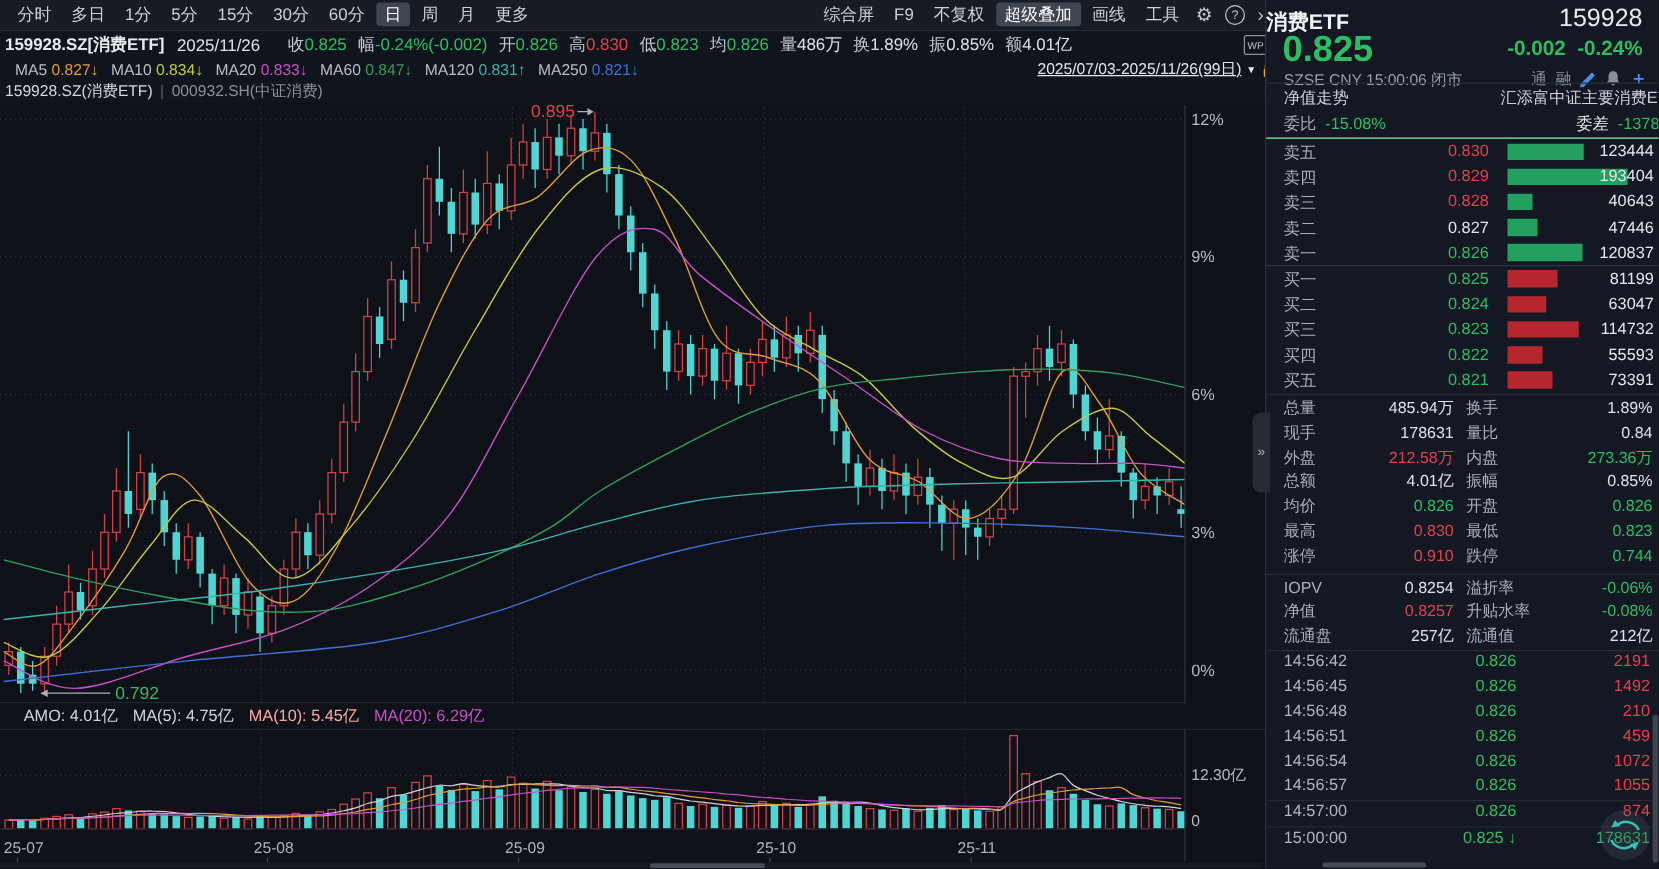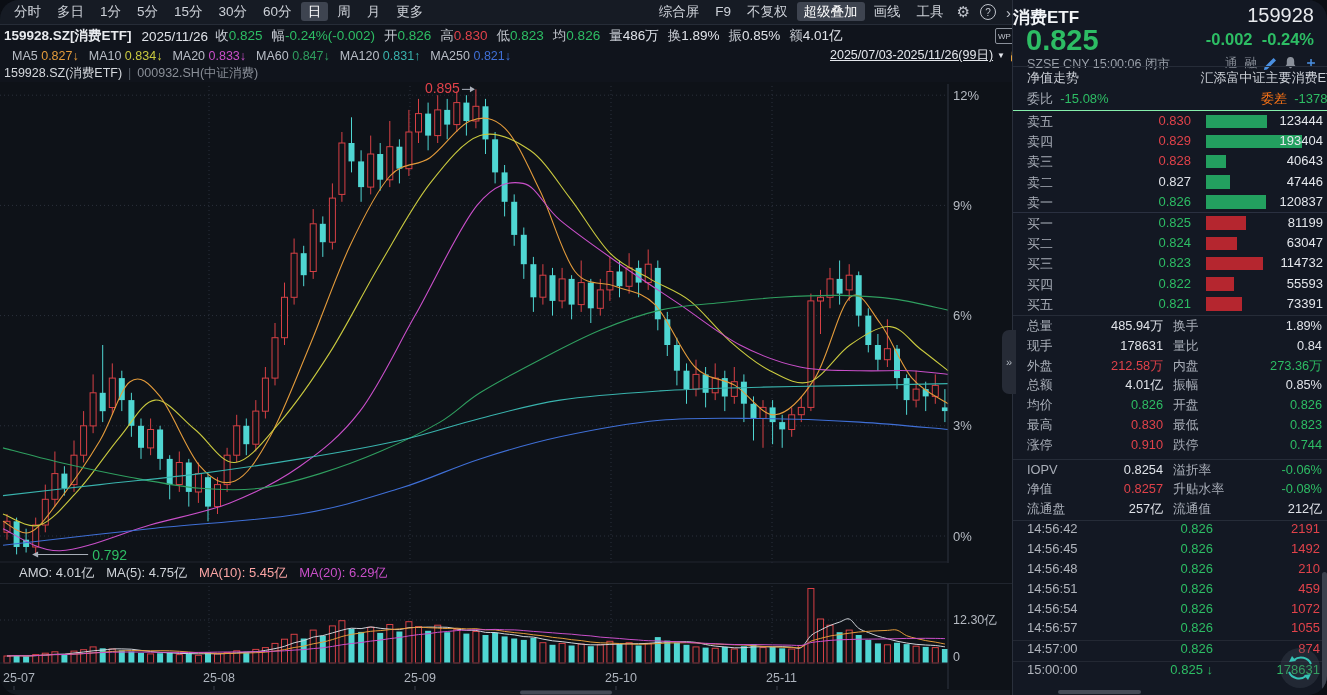--- a/index.html
+++ b/index.html
@@ -1,27 +1,27 @@
 <!DOCTYPE html>
 <html><head>
 <meta charset="utf-8">
 <style>
   html,body{margin:0;padding:0;background:#0b0e14;font-family:"Liberation Sans",sans-serif;}
-  #app{position:relative;width:1327px;height:695px;background:#0e1218;overflow:hidden;color:#d8dbe2;font-size:13px;border-radius:19px;}
+  #app{position:relative;width:1327px;height:695px;background:#0e1218;overflow:hidden;color:#d8dbe2;font-size:13px;}
   
   .hrow{position:absolute;left:0;width:1010px;display:flex;align-items:center;white-space:nowrap;}
   #toolbar{top:0;height:24px;background:#161b24;border-bottom:1px solid #262c37;padding-left:6px;}
   .chip{padding:2px 7px;margin:0 1px;color:#cdd1d8;font-size:13.5px;border-radius:3px;cursor:default;}
   .chip.sel{background:#3e4450;color:#fff;}
   .tb-spacer{flex:1;}
   .tb-icon{color:#c0c4cc;margin:0 5px;font-size:15px;}
   .help-circ{display:inline-flex;align-items:center;justify-content:center;width:14px;height:14px;border:1.2px solid #c0c4cc;border-radius:50%;font-size:10px;color:#c0c4cc;margin:0 5px;}
   #quotebar{top:25px;height:22px;padding-left:4px;font-size:13.5px;background:#10141c;}
   #quotebar .sym{color:#e8eaee;font-weight:bold;margin-right:10px;}
-  #quotebar .dt{color:#dfe2e8;margin-right:7px;}
+  #quotebar .dt{color:#dfe2e8;margin-right:22px;}
   .qf{margin-right:9px;text-align:center;}
   .qf .lbl{color:#c3c7cf;}
   #mabar{top:47px;height:17px;padding-left:12px;font-size:12.5px;background:#10141c;justify-content:flex-end;}
   .maitem{margin-right:10px;}
   .maitem .lbl{color:#b9bec7;}
   #mabar .range-wrap{margin-left:auto;display:flex;align-items:center;color:#e4e7ec;}
   #mabar .range-txt{text-decoration:underline;}
   #legendbar{top:64px;height:18px;padding-left:4px;font-size:12.5px;background:#10141c;}
   .wp-badge{display:inline-flex;align-items:center;justify-content:center;width:17px;height:14px;border:1px solid #8a909a;border-radius:2px;font-size:8px;color:#c0c4cc;margin-left:4px;}
   .g{color:#2dbd64;} .r{color:#e0424a;} .w{color:#dfe2e8;}
@@ -480,21 +480,21 @@
           <path d="M6.5 1 C3.8 1 2.8 3 2.8 5.2 v3 L1.6 10 h9.8 L10.2 8.2 v-3 C10.2 3 9.2 1 6.5 1 z M5.2 11 a1.3 1.3 0 0 0 2.6 0 z" fill="#8a909a"></path>
         </svg>
       <span style="color:#4a90e2;font-weight:bold;font-size:14px;">＋</span>
     </div>
     <div id="p-nav" class="prow sec">
       <span>净值走势</span>
       <span>汇添富中证主要消费ETF</span>
     </div>
     <div id="p-wb" class="prow sec">
       <span><span style="color:#a9aeb8">委比</span>&nbsp;&nbsp;<span class="g">-15.08%</span></span>
-      <span><span style="color:#f97316">委差</span>&nbsp;&nbsp;<span class="g">-137812</span></span>
+      <span><span style="color:#e5e5e5">委差</span>&nbsp;&nbsp;<span class="g">-137812</span></span>
     </div>
     <div id="book" class="sec">
         <div class="brow">
           <span class="bl">卖五</span>
           <span class="bp r">0.830</span>
           <div class="bar" style="width:61px;background:#23a05f"></div>
           <span class="bv">123444</span>
         </div>
         <div class="brow">
           <span class="bl">卖四</span>

